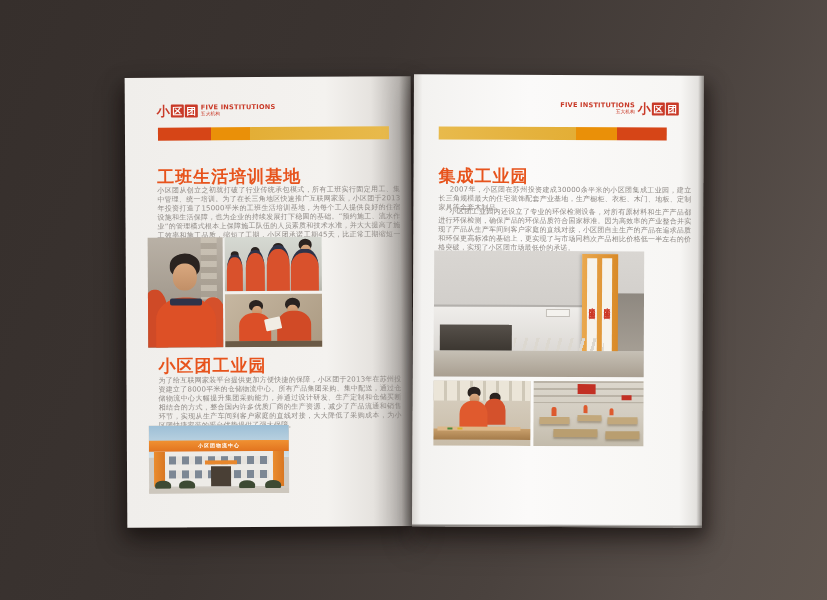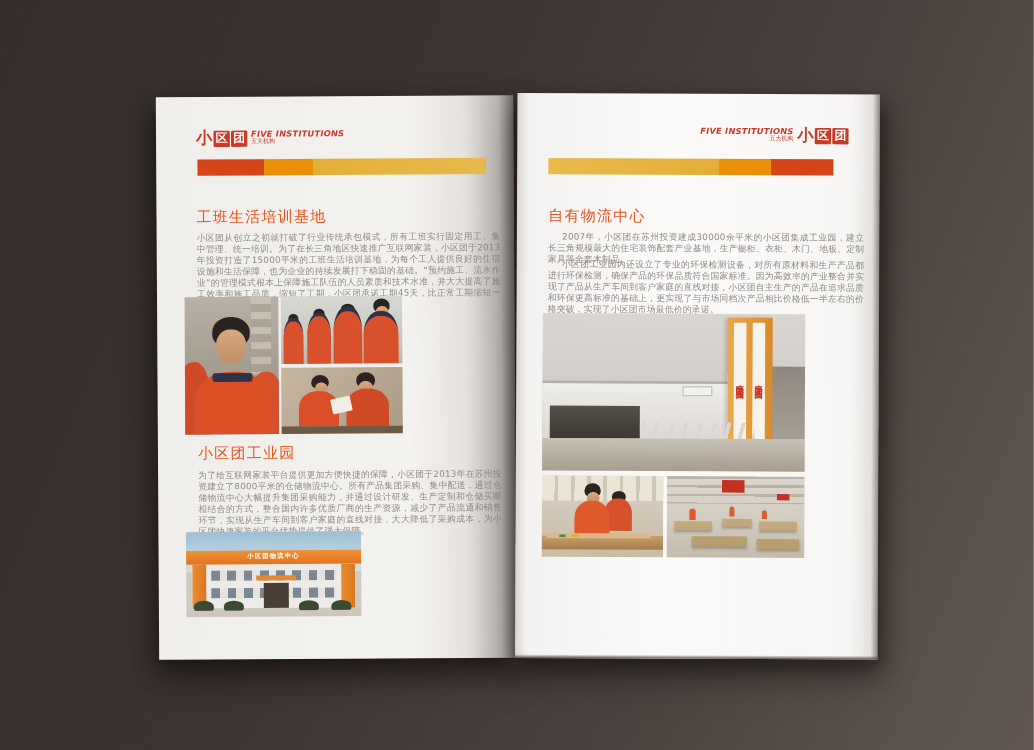--- a/index.html
+++ b/index.html
@@ -23,28 +23,28 @@
   }
   #right-page::after{content:"";position:absolute;left:0;right:0;bottom:0;height:3px;
     background:linear-gradient(to bottom,rgba(0,0,0,0),#55504b);}
   
   .brandrow{position:absolute;display:flex;align-items:flex-start;gap:3px;}
   .logo{display:flex;align-items:center;gap:1px;}
   .logo .plain{color:#c93a28;font-size:13px;font-weight:bold;line-height:13px;}
   .logo .box{width:13px;height:13px;background:#c93a28;color:#fff;font-size:9.5px;
     font-weight:bold;line-height:13px;text-align:center;border-radius:1px;}
   .brandtxt{display:flex;flex-direction:column;line-height:1.1;}
-  .brandtxt .en{font-size:6.6px;font-weight:bold;color:#c93a28;letter-spacing:.2px;white-space:nowrap;font-style:italic;}
+  .brandtxt .en{font-size:6.6px;font-weight:bold;color:#c93a28;letter-spacing:.2px;white-space:nowrap;}
   .brandtxt .cn{font-size:4.8px;color:#c93a28;}
   .brandtxt.ralign{align-items:flex-end;}
   .bar{position:absolute;height:13px;}
   .bar.l{background:linear-gradient(to right,#d64517 0,#d64517 23%,#ea9008 23%,#ea9008 40%,#e3ae36 40%,#e8ba4c 100%);}
   .bar.r{background:linear-gradient(to right,#e8ba4c 0,#e3ae36 60%,#ea9008 60%,#ea9008 78%,#d64517 78%,#d64517 100%);}
   
-  .stitle{position:absolute;font-size:12px;font-weight:normal;color:#e7531c;letter-spacing:1px;white-space:nowrap;}
+  .stitle{position:absolute;font-size:17px;font-weight:bold;color:#e7531c;letter-spacing:1px;white-space:nowrap;}
   .body{position:absolute;font-size:7px;line-height:9px;color:#8e8985;text-align:justify;letter-spacing:.2px;}
   .body.indent{text-indent:1.6em;}
   
   .ph{position:absolute;overflow:hidden;background:#cfcac2;}
   .abs{position:absolute;}
   
   .pa{background:linear-gradient(180deg,#b9b1a6 0%,#a89f93 45%,#958b7e 100%);}
   .pa .win{right:6px;top:0;width:16px;height:62px;opacity:.65;
     background:repeating-linear-gradient(180deg,#d2cabc 0 6px,#aaa194 6px 12px);}
   .fig{position:absolute;border-radius:45% 45% 0 0;background:#d9512c;}
@@ -177,21 +177,21 @@
       <span class="cn">五大机构</span>
     </div>
     <div class="logo">
       <span class="plain">小</span>
       <span class="box">区</span>
       <span class="box">团</span>
     </div>
   </div>
   <div class="bar r" style="left:25px;top:52px;width:228px;"></div>
 
-  <div class="stitle" style="left:25px;top:90px;">自有物流中心</div>
+  <div class="stitle" style="left:25px;top:90px;">集成工业园</div>
   <div class="body indent" style="left:25px;top:111px;width:253px;">2007年，小区团在苏州投资建成30000余平米的小区团集成工业园，建立长三角规模最大的住宅装饰配套产业基地，生产橱柜、衣柜、木门、地板、定制家具等全套木制品。</div>
   <div class="body indent" style="left:25px;top:133px;width:253px;">小区团工业园内还设立了专业的环保检测设备，对所有原材料和生产产品都进行环保检测，确保产品的环保品质符合国家标准。因为高效率的产业整合并实现了产品从生产车间到客户家庭的直线对接，小区团自主生产的产品在追求品质和环保更高标准的基础上，更实现了与市场同档次产品相比价格低一半左右的价格突破，实现了小区团市场最低价的承诺。</div>
 
   <div class="ph pi" style="left:21px;top:176px;width:210px;height:126px;">
     <div class="abs bldg"></div>
     <div class="abs signsm"></div>
     <div class="abs darkwing"></div>
     <div class="abs tower">
       <div class="strip" style="left:5px;">小区团工业园</div>
       <div class="strip" style="left:20px;">小区团工业园</div>

